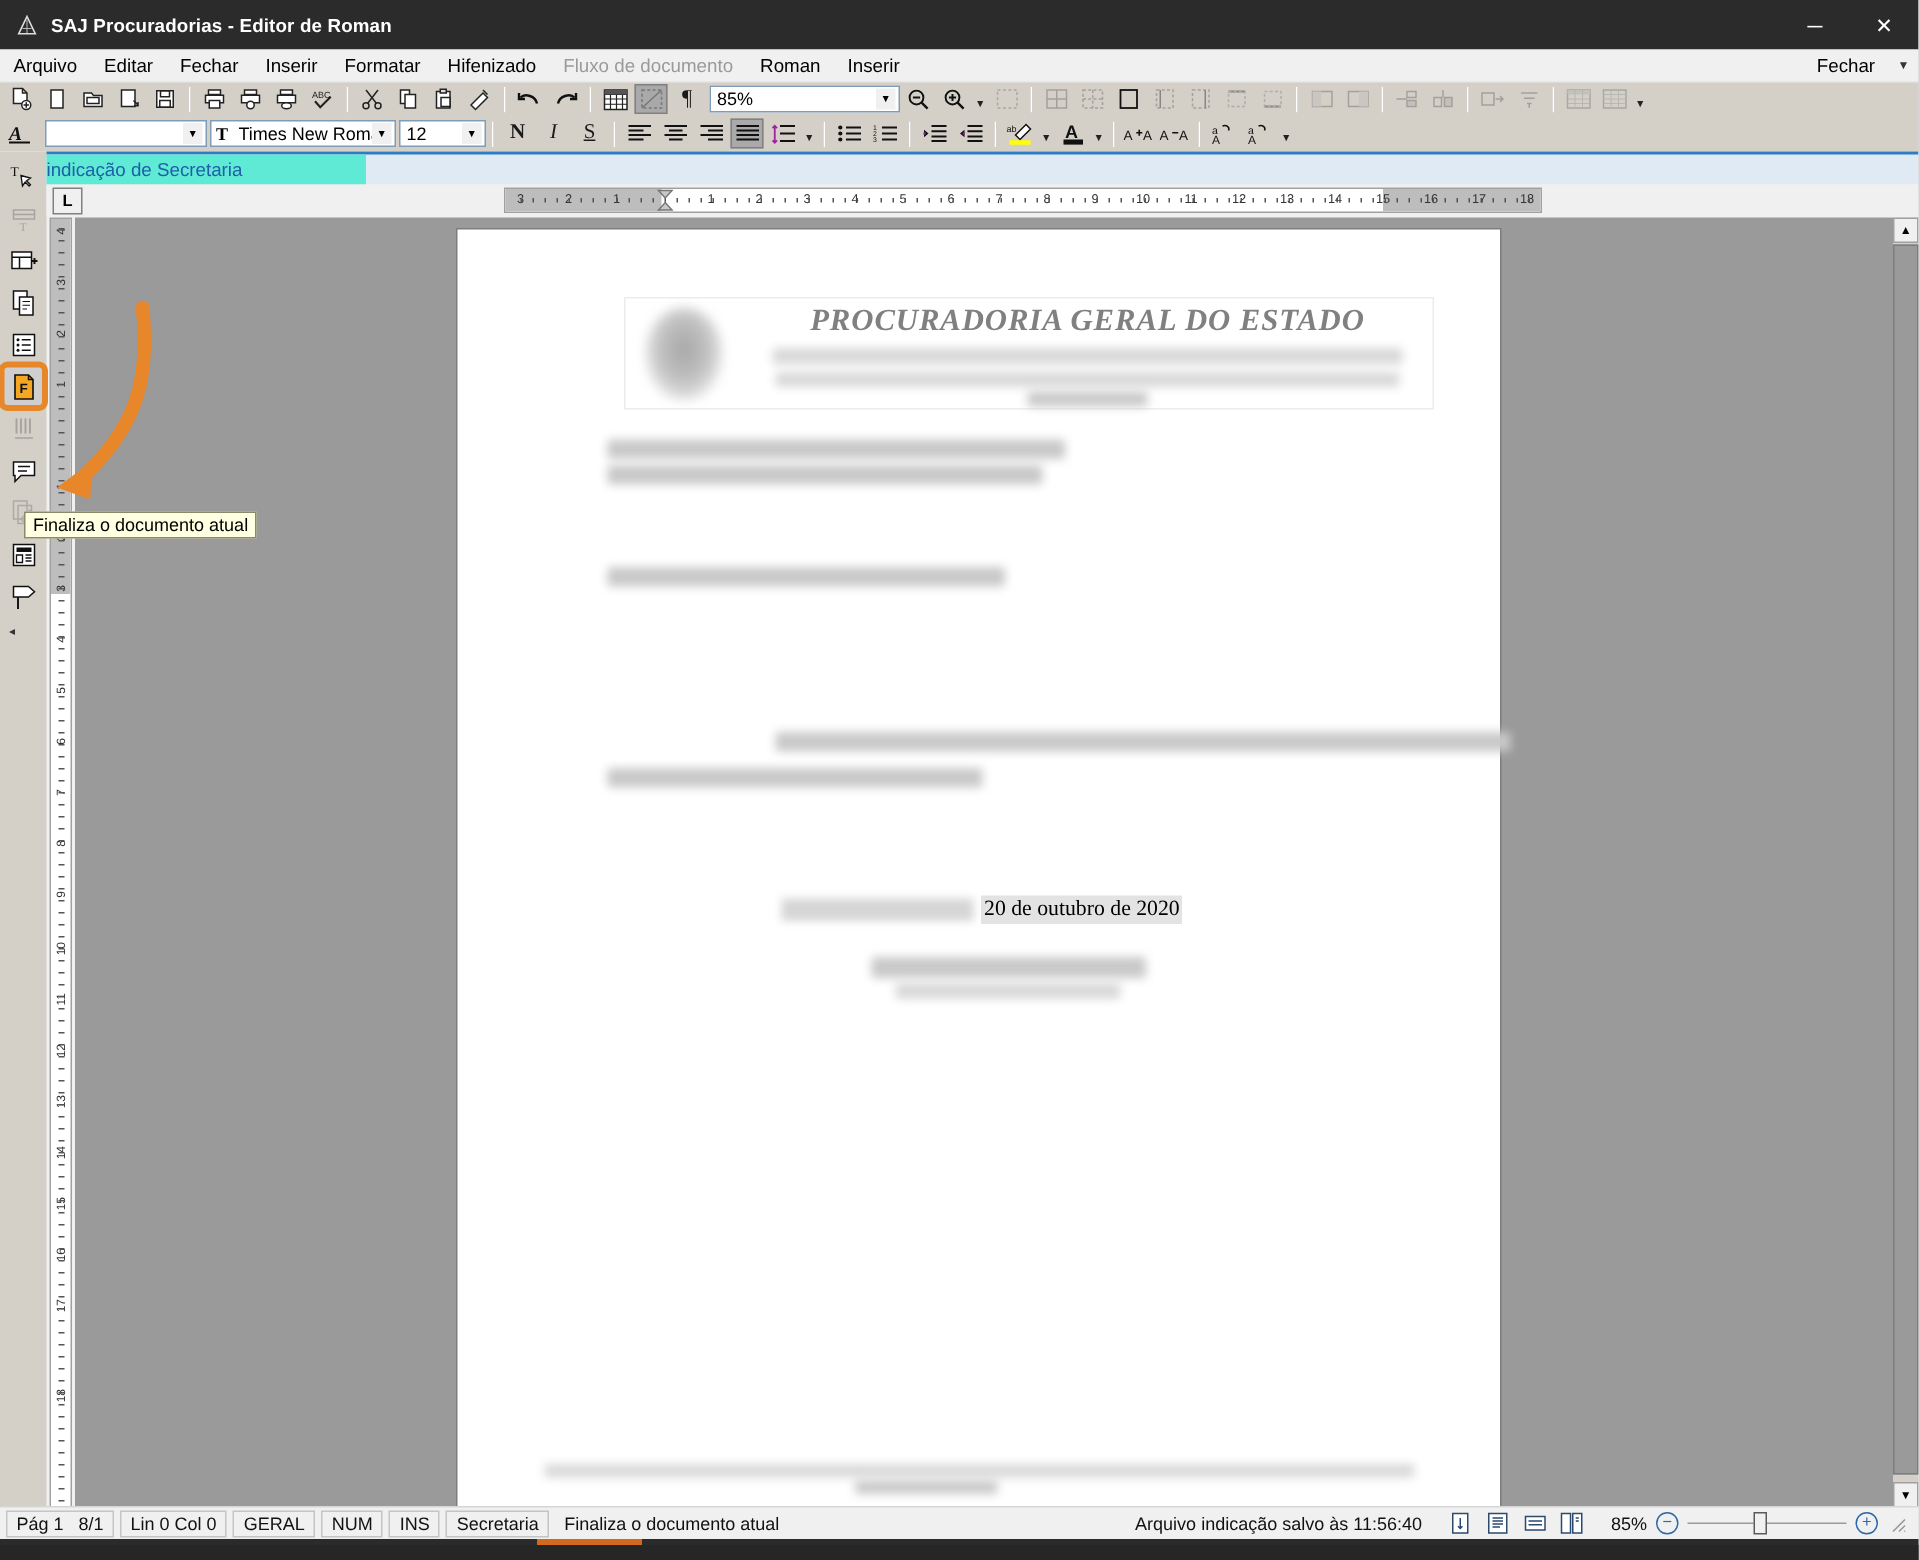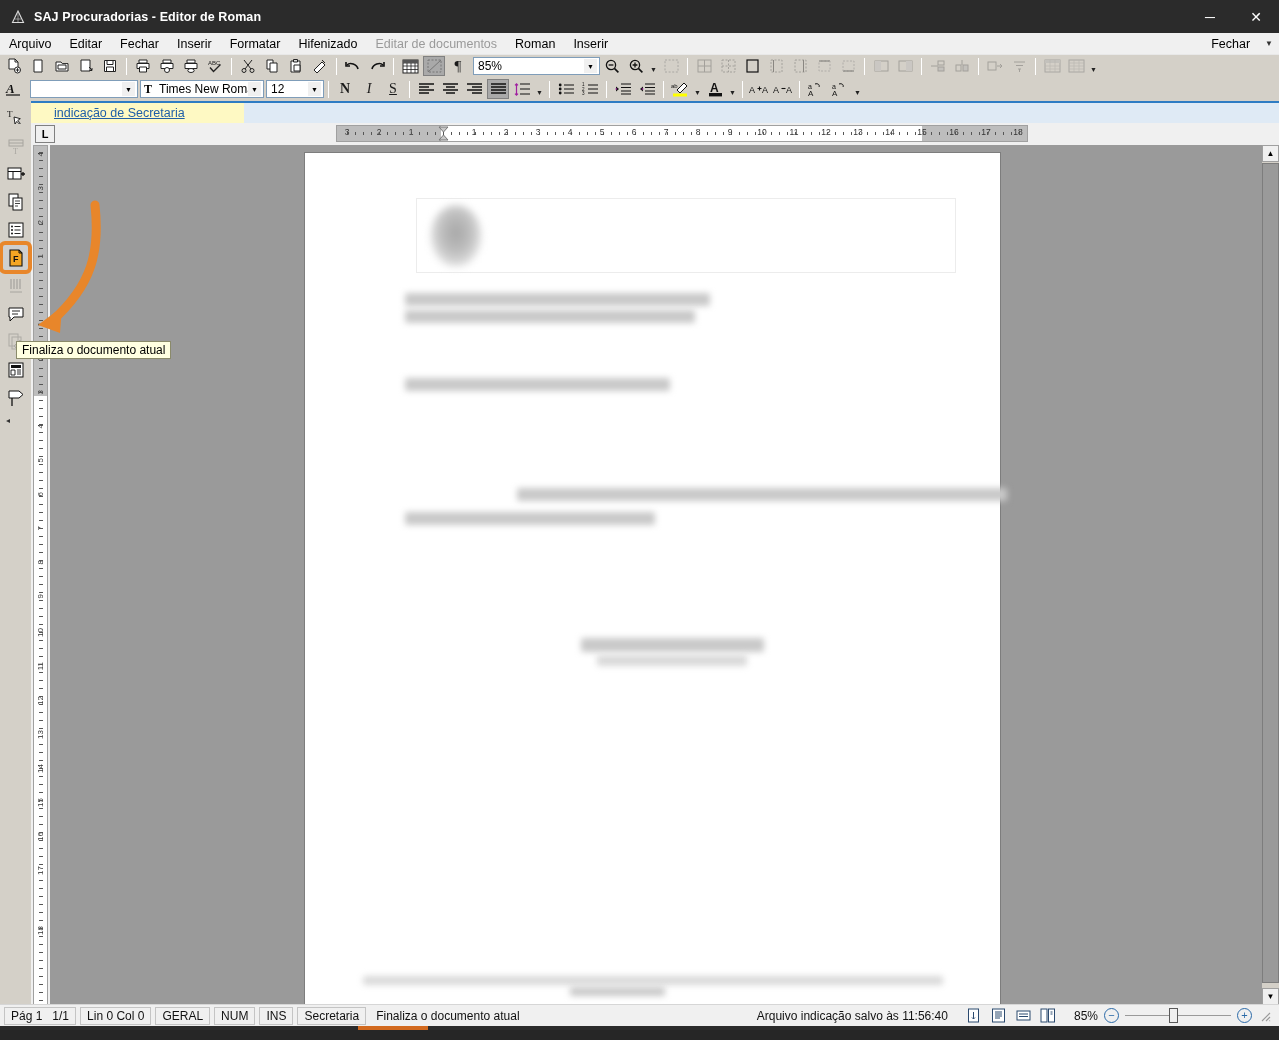--- a/index.html
+++ b/index.html
@@ -91,22 +91,22 @@
   }
   .railtick { width: 27px; height: 16px; margin: 0 2px; display:flex; align-items:center; justify-content:flex-start; padding-left:4px; font-size: 8px; color:#333;}
 
   
   .docname {
     position: absolute; left: 31px; top: 0; width: 1248px; height: 22px;
     background: #dfeaf5; border-top: 2px solid #2e7cc3;
     display: flex; align-items: center;
   }
   .docname .field {
-    width: 213px; height: 20px; background: #fef9c3; color: #1f5fa8;
-    font-size: 12.5px; padding-left: 23px; display: flex; align-items: center; text-decoration: underline;
+    width: 213px; height: 20px; background: #5eead4; color: #1f5fa8;
+    font-size: 12.5px; padding-left: 0; display: flex; align-items: center;
   }
 
   
   .rulerrow {
     position: absolute; left: 31px; top: 22px; width: 1248px; height: 22px;
     background: #f0f0f0; display: flex; align-items: center;
   }
   .tabstop {
     width: 20px; height: 18px; margin-left: 4px; border: 1px solid #808080;
     background: #f0f0f0; display: flex; align-items: center; justify-content: center;
@@ -254,21 +254,21 @@
   </div>
 </div>
 
 <div class="menubar">
   <div class="menuitem">Arquivo</div>
   <div class="menuitem">Editar</div>
   <div class="menuitem">Fechar</div>
   <div class="menuitem">Inserir</div>
   <div class="menuitem">Formatar</div>
   <div class="menuitem">Hifenizado</div>
-  <div class="menuitem disabled">Editar de documentos</div>
+  <div class="menuitem disabled">Fluxo de documento</div>
   <div class="menuitem">Roman</div>
   <div class="menuitem">Inserir</div>
   <div class="menu-right">
     <span class="menuitem">Fechar</span>
     <span class="caret">▼</span>
   </div>
 </div>
 
 <div class="toolbars">
 
@@ -995,36 +995,46 @@
       </div>
   </div>
 
   <div class="canvas">
     <div class="page">
 
       <div class="doc-header">
         <div class="doc-logo">
           <div class="logo-blob"></div>
         </div>
+        <div class="doc-headtext">
+          <div class="doc-title">PROCURADORIA GERAL DO ESTADO</div>
+          <div class="blurline" style="width:420px;height:11px;margin-top:6px;"></div>
+          <div class="blurline" style="width:416px;height:10px;margin-top:5px;"></div>
+          <div class="blurline dark" style="width:80px;height:10px;margin-top:3px;"></div>
+        </div>
       </div>
 
       <div class="doc-para" style="left:100px;top:140px;width:320px;">
         <div class="blurline dark" style="width:305px;height:13px;margin:0 0 4px 0;"></div>
         <div class="blurline dark" style="width:290px;height:13px;margin:0 0 4px 0;"></div>
       </div>
 
       <div class="doc-para" style="left:100px;top:225px;width:270px;">
         <div class="blurline dark" style="width:265px;height:13px;margin:0;"></div>
       </div>
 
       <div class="doc-para" style="left:100px;top:335px;width:500px;">
         <div class="blurline dark" style="width:490px;height:13px;margin:0 0 0 112px;"></div>
         <div class="blurline dark" style="width:250px;height:13px;margin:11px 0 0 0;"></div>
       </div>
 
+      <div class="date-row">
+        <div class="date-blur"></div>
+        <span class="date-text">20 de outubro de 2020</span>
+      </div>
 
       <div class="doc-para" style="left:272px;top:485px;width:190px;">
         <div class="blurline dark" style="width:183px;height:14px;"></div>
         <div class="blurline" style="width:150px;height:11px;margin-top:3px;"></div>
       </div>
 
       <div class="doc-para" style="left:55px;top:823px;width:585px;">
         <div class="blurline" style="width:580px;height:9px;"></div>
         <div class="blurline dark" style="width:95px;height:9px;margin-top:2px;margin-left:210px;"></div>
       </div>
@@ -1042,21 +1052,21 @@
     <path d="M38 128 L62 110 L60 136 Z" fill="#e8862a"></path>
   </svg>
 
   <div class="tooltip">Finaliza o documento atual</div>
 </div>
 
 <div class="statusbar">
   <div class="stcell">
     <span>Pág 1</span>
     <span style="width:10px;"></span>
-    <span>1/1</span>
+    <span>8/1</span>
   </div>
   <div class="stcell">Lin 0  Col 0</div>
   <div class="stcell">GERAL</div>
   <div class="stcell">NUM</div>
   <div class="stcell">INS</div>
   <div class="stcell">Secretaria</div>
   <div class="stmsg">Finaliza o documento atual</div>
 
   <div class="st-right">
     <span>Arquivo indicação salvo às 11:56:40</span>

